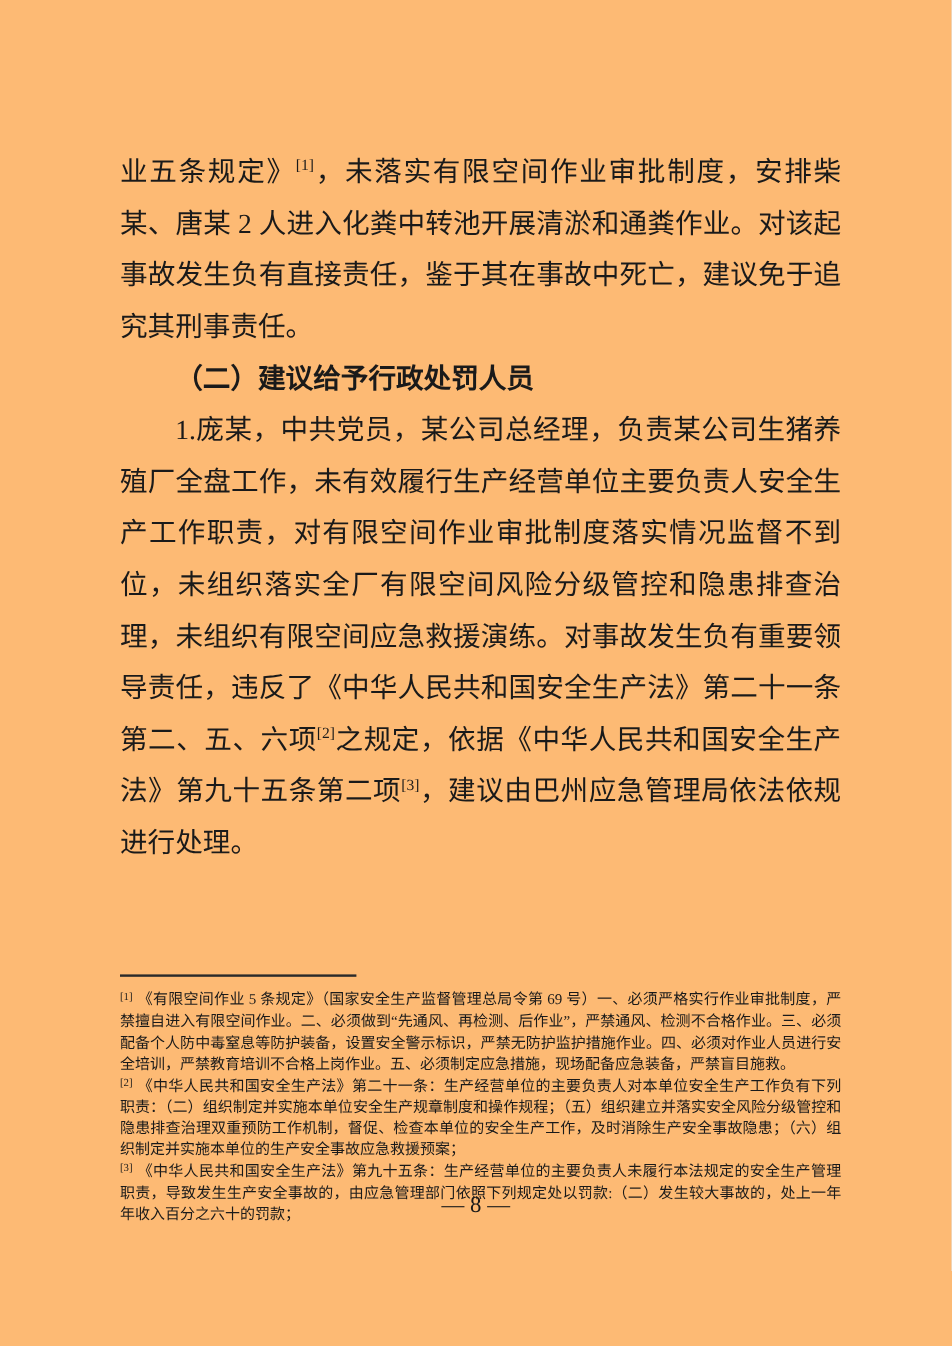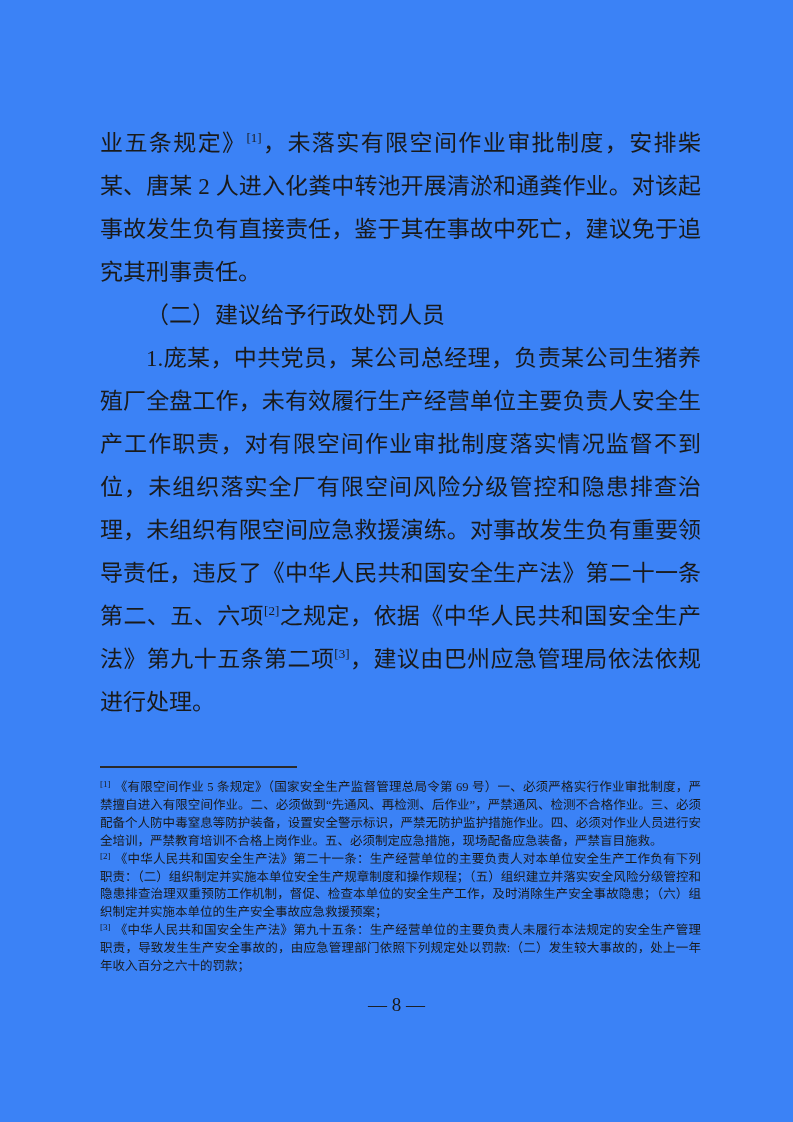--- a/index.html
+++ b/index.html
@@ -5,21 +5,21 @@
   html, body {
     margin: 0;
     padding: 0;
     background: #e8e8e8;
   }
   .page {
     position: relative;
     width: 793px;
     height: 1122px;
     margin: 0 auto;
-    background: #3b82f6;
+    background: #fdba74;
     color: #1a1a1a;
     font-family: "Liberation Serif", "DejaVu Serif", serif;
     overflow: hidden;
   }
   .body-text {
     position: absolute;
     left: 100px;
     top: 122px;
     width: 601px;
     font-size: 23px;
@@ -30,33 +30,33 @@
   .body-text p {
     margin: 0;
   }
   .para-indent {
     text-indent: 2em;
   }
   .section-heading {
     margin: 0;
     font-size: 23px;
     line-height: 43px;
-    font-weight: normal;
+    font-weight: bold;
     text-indent: 2em;
     text-align: left;
   }
   .body-text sup {
     font-size: 13px;
     line-height: 0;
     vertical-align: 9px;
   }
   .footnote-area {
     position: absolute;
     left: 100px;
-    top: 766px;
+    top: 812px;
     width: 601px;
   }
   .footnote-rule {
     width: 197px;
     height: 0;
     border-top: 2px solid #2a2a2a;
     margin: 0 0 11px 0;
   }
   .footnote {
     font-size: 12.5px;

